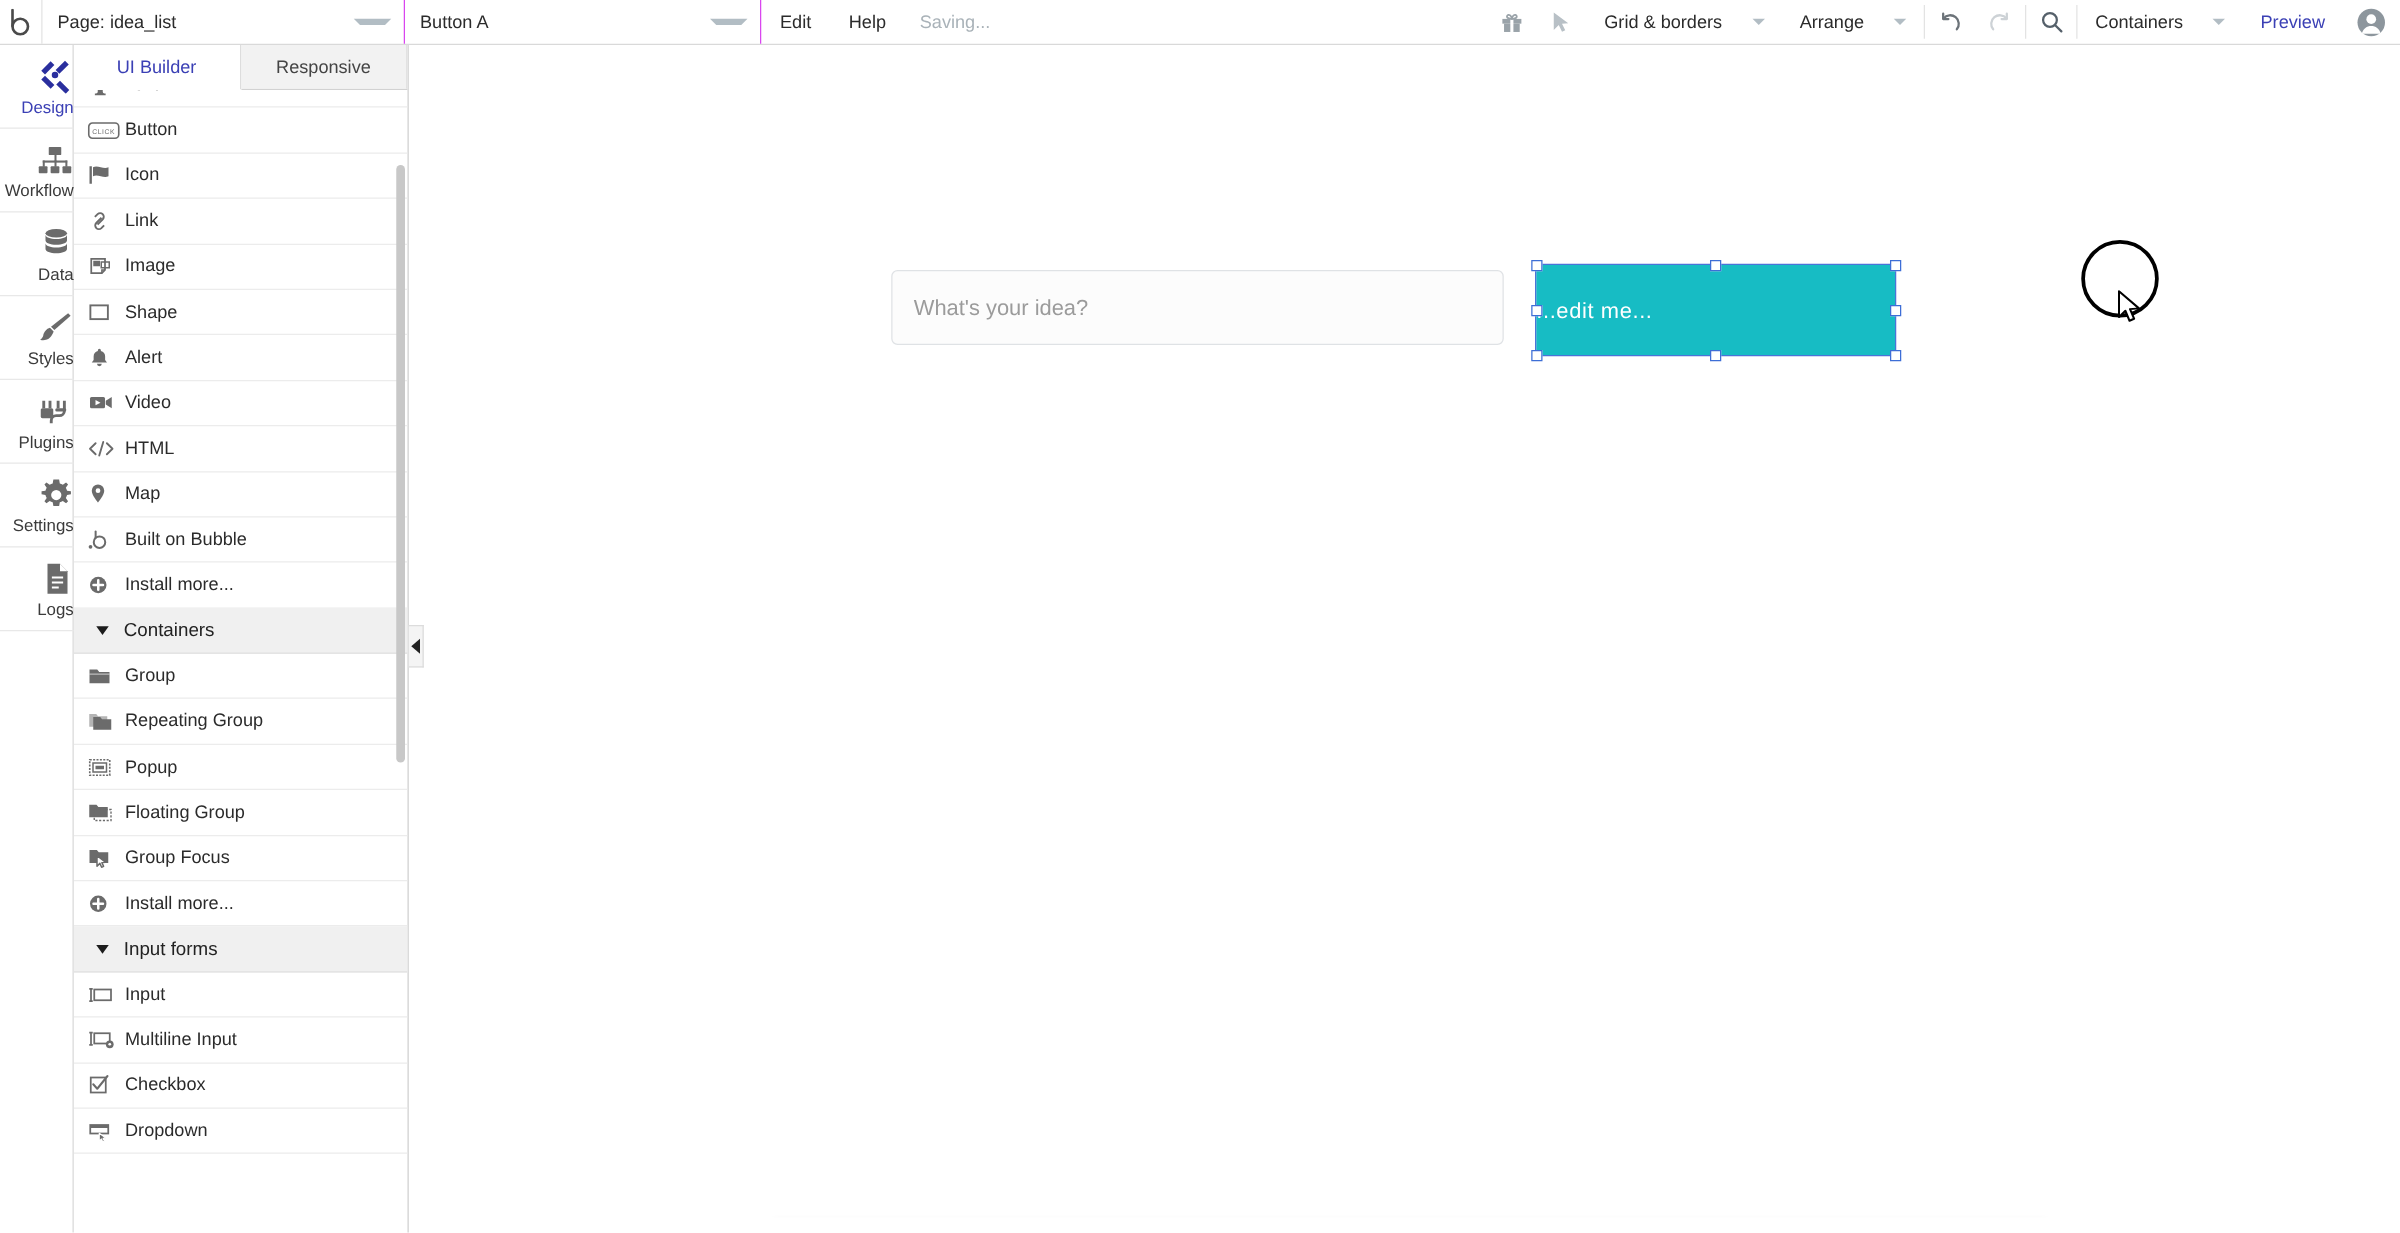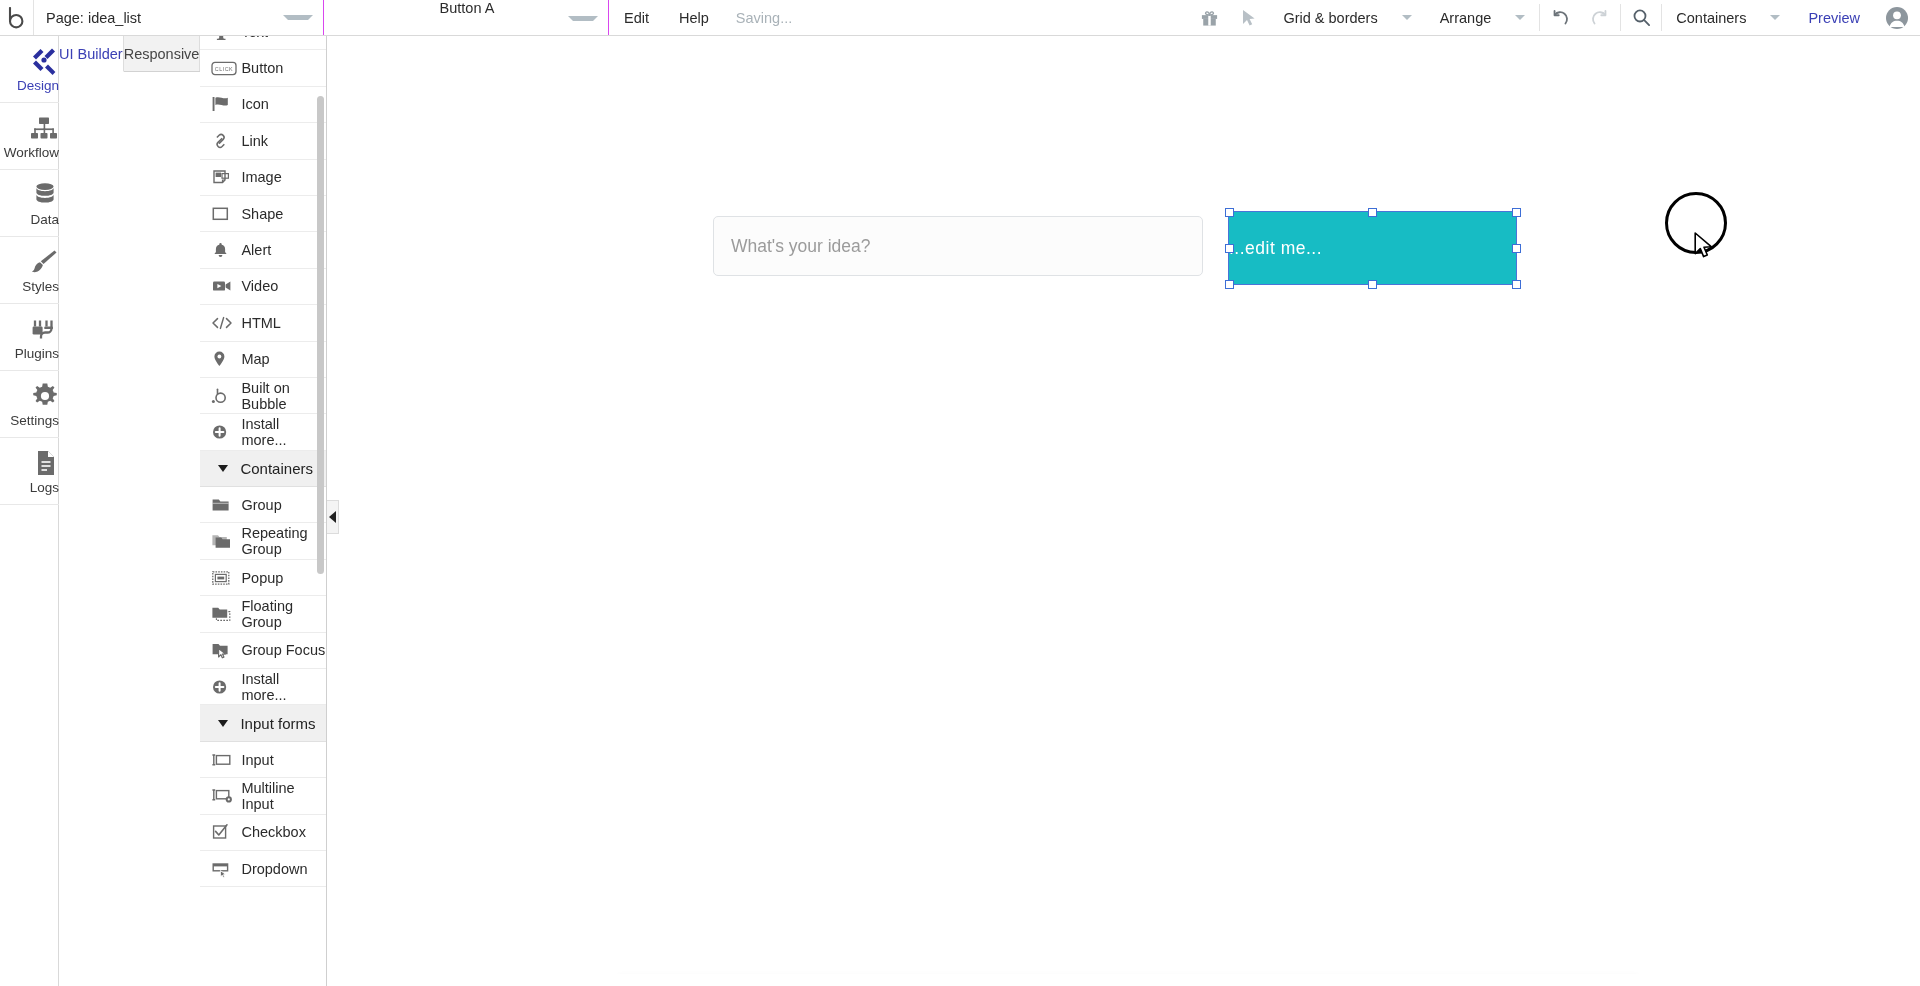--- a/index.html
+++ b/index.html
@@ -30,21 +30,21 @@
   .tb-select {
     display: flex; align-items: center;
     padding: 0 10px 0 12px;
     border-right: 1px solid #d946ef;
     font-size: 14.5px; color: #2b2b2b;
     position: relative;
   }
   .tb-select .lbl { white-space: nowrap; }
   .tb-select .caret { margin-left: auto; padding-left: 20px; }
   #sel-page { width: 290px; }
-  #sel-element { width: 285px; flex-direction: column; }
+  #sel-element { width: 285px; }
   .caret {
     width: 0; height: 0;
     border-left: 5px solid transparent;
     border-right: 5px solid transparent;
     border-top: 5px solid #b2bdc4;
     display: inline-block;
   }
   .tb-btn {
     display: flex; align-items: center; padding: 0 15px;
     font-size: 14.5px; color: #2b2b2b; cursor: pointer;
@@ -87,21 +87,21 @@
   .rail-item.active { color: #3b40b5; }
   .rail-ico { height: 30px; display: flex; align-items: flex-end; }
 
   
   #palette {
     position: absolute; top: 36px; left: 59px;
     width: 268px; height: 950px;
     background: #ffffff;
     border-right: 1px solid #cfcfcf;
     z-index: 30;
-    display: flex; flex-direction: row;
+    display: flex; flex-direction: column;
   }
   #palette-tabs {
     height: 36px; display: flex;
     border-bottom: 1px solid #d2d2d2;
     background: #f2f2f2;
   }
   .pt-tab {
     flex: 1 1 50%;
     display: flex; align-items: center; justify-content: center;
     font-size: 14.5px; color: #444;

